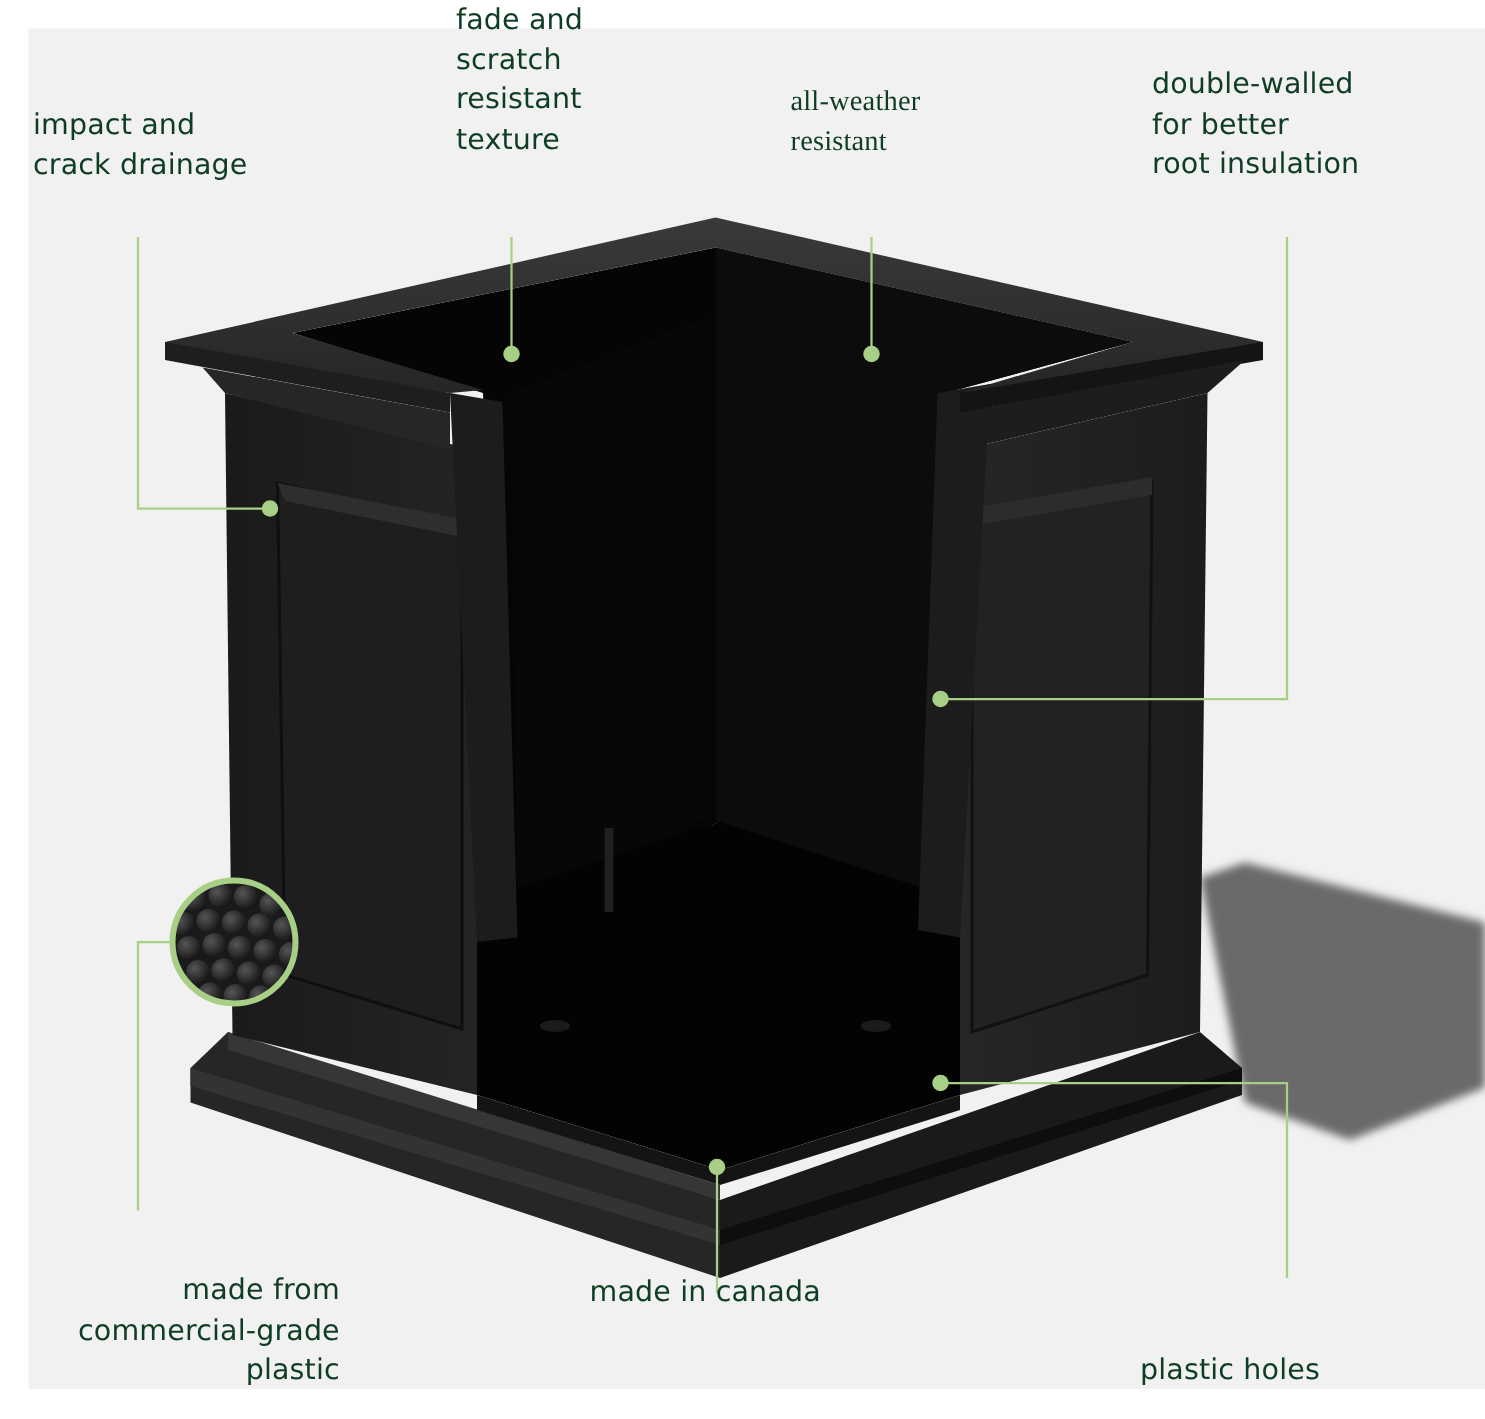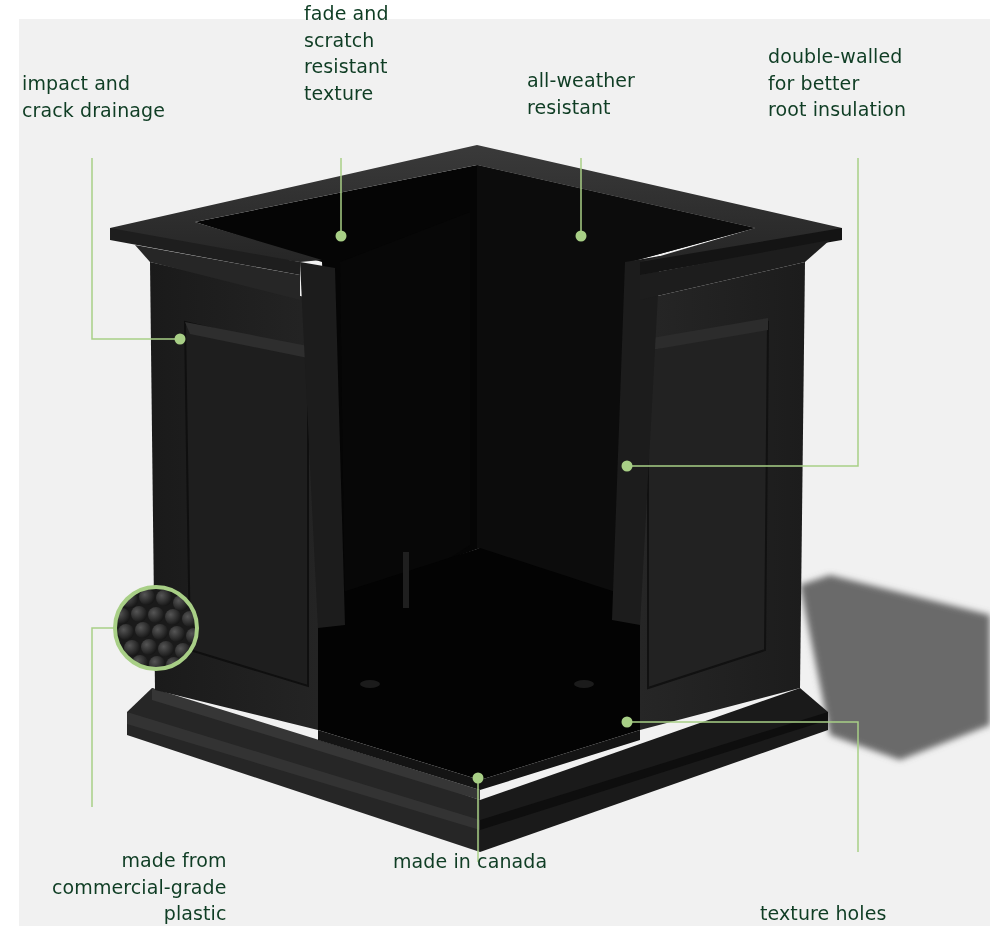--- a/index.html
+++ b/index.html
@@ -142,22 +142,22 @@
     <circle cx="627" cy="722" r="5.5"></circle>
   </g>
 </svg>
 
 <div class="label" style="left:22px; top:70px;">impact and
 crack drainage</div>
 <div class="label" style="left:304px; top:0;">fade and
 scratch
 resistant
 texture</div>
-<div class="label" style="left:527px; top:67px;">all-weather
+<div class="label" style="left:527px; top:55px;font-family:Liberation Serif, serif;">all-weather
 resistant</div>
 <div class="label" style="left:768px; top:43px;">double-walled
 for better
 root insulation</div>
 <div class="label" style="left:52px; top:847px;text-align:right;">made from
 commercial-grade
 plastic</div>
 <div class="label" style="left:393px; top:848px;">made in canada</div>
-<div class="label" style="left:760px; top:900px;">texture holes</div>
+<div class="label" style="left:760px; top:900px;">plastic holes</div>
 
 </body></html>

